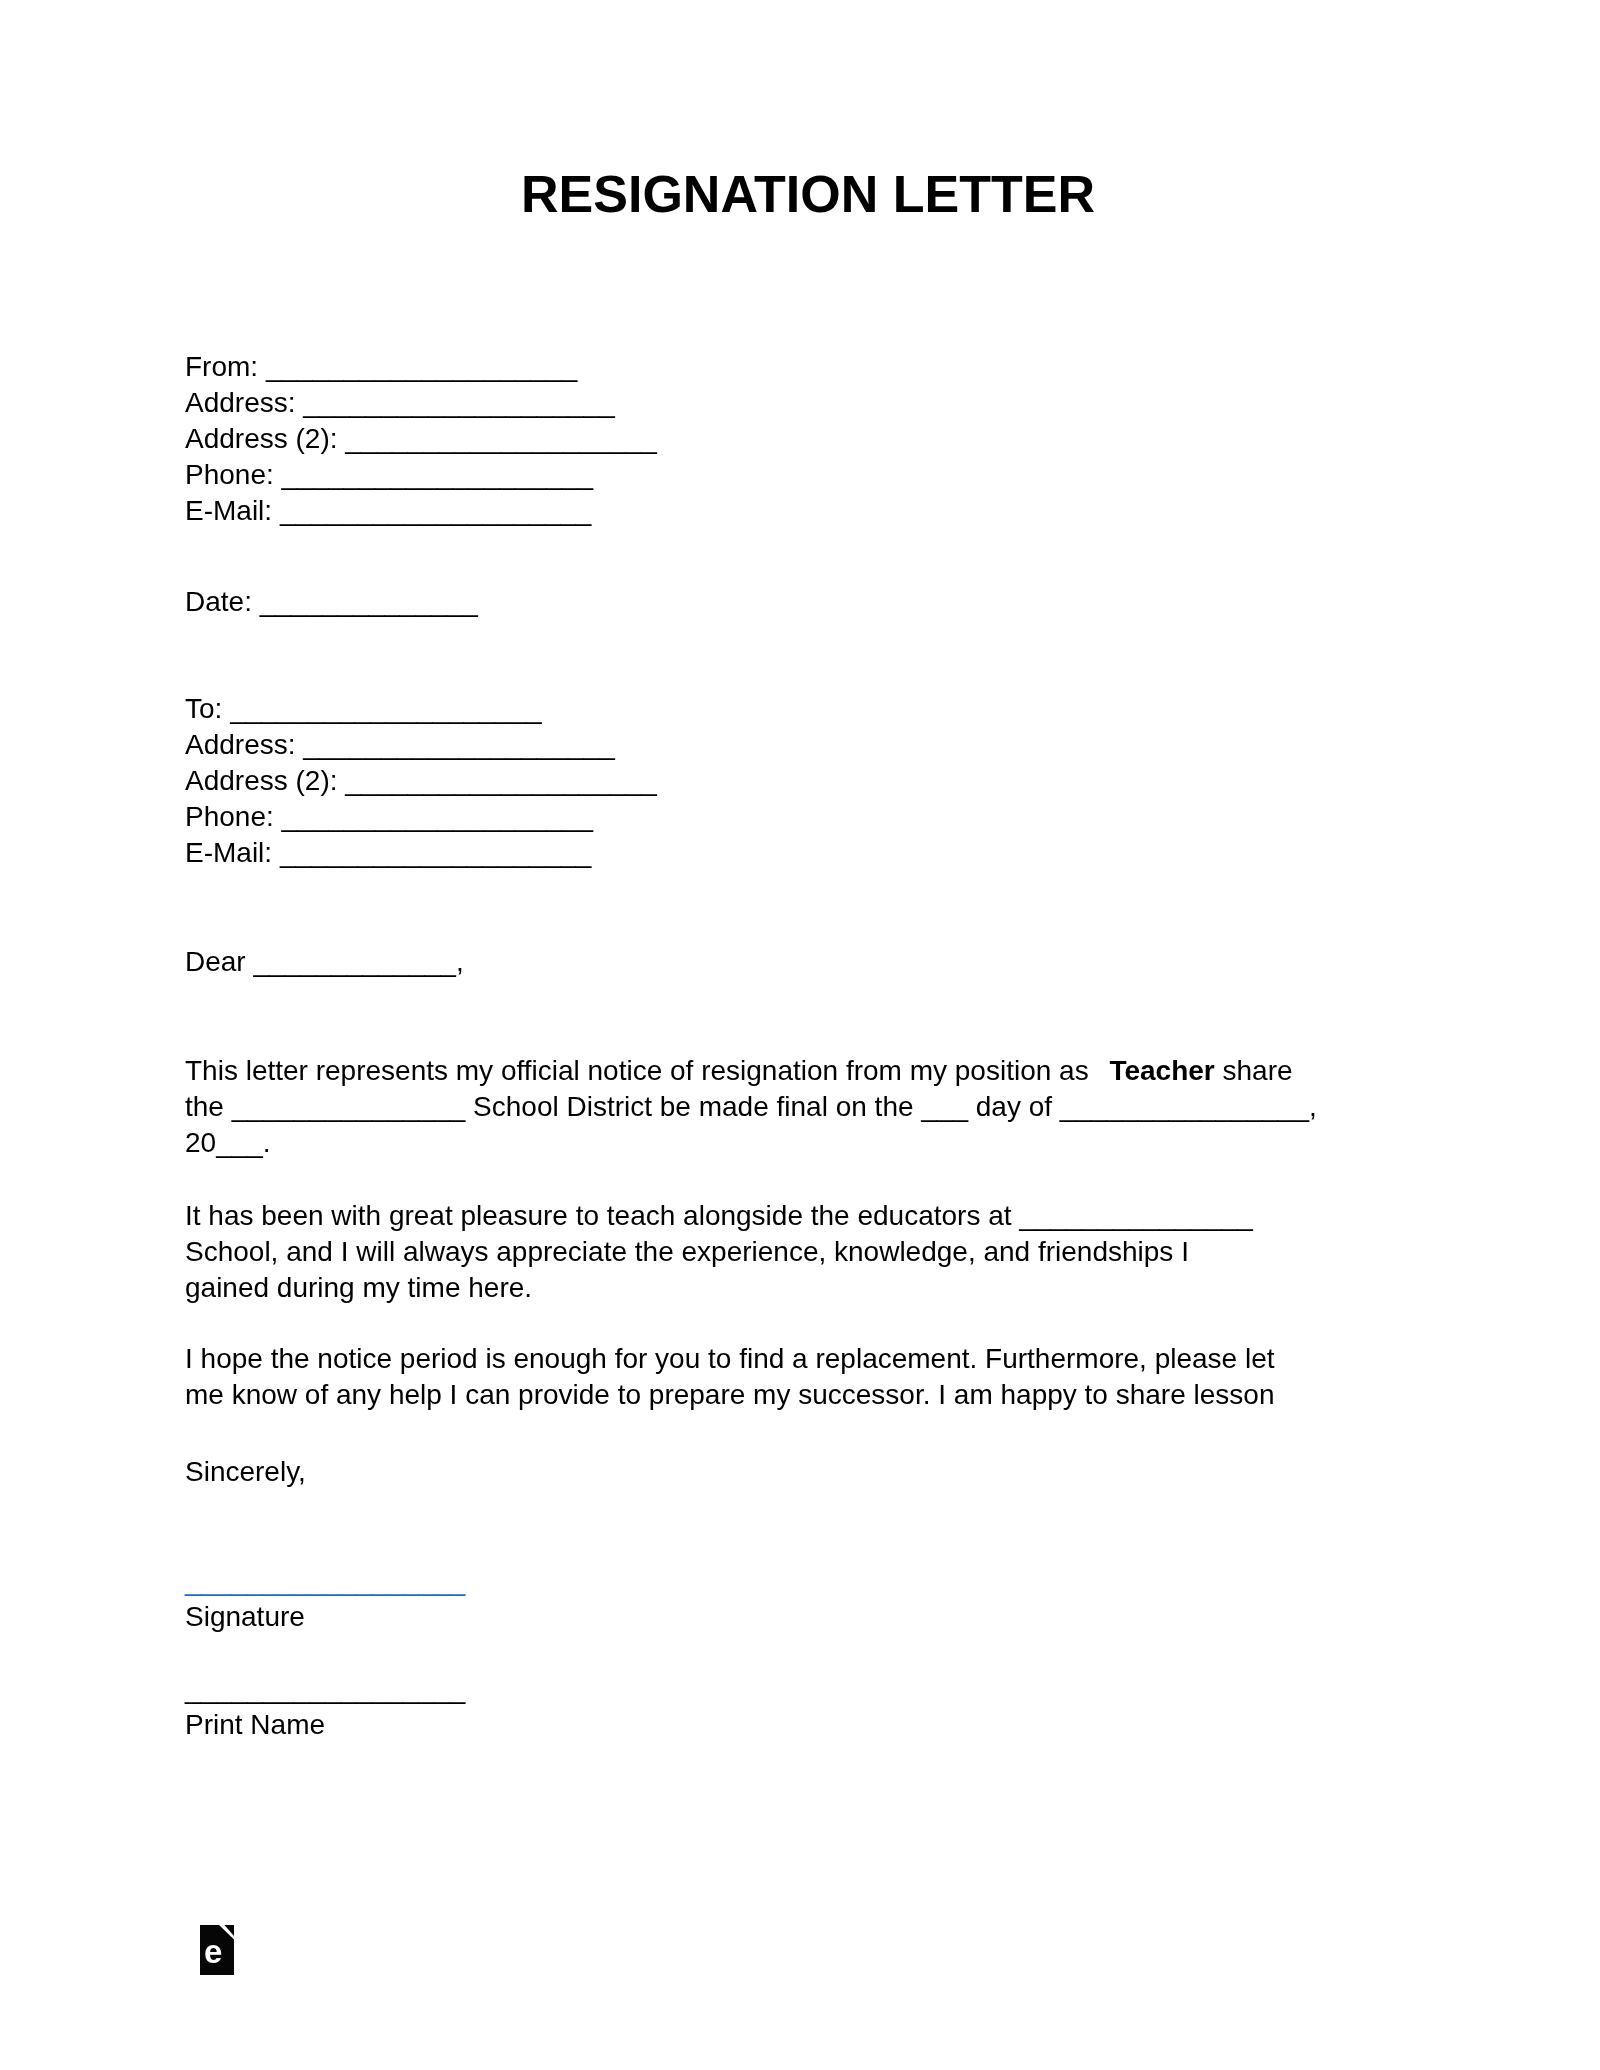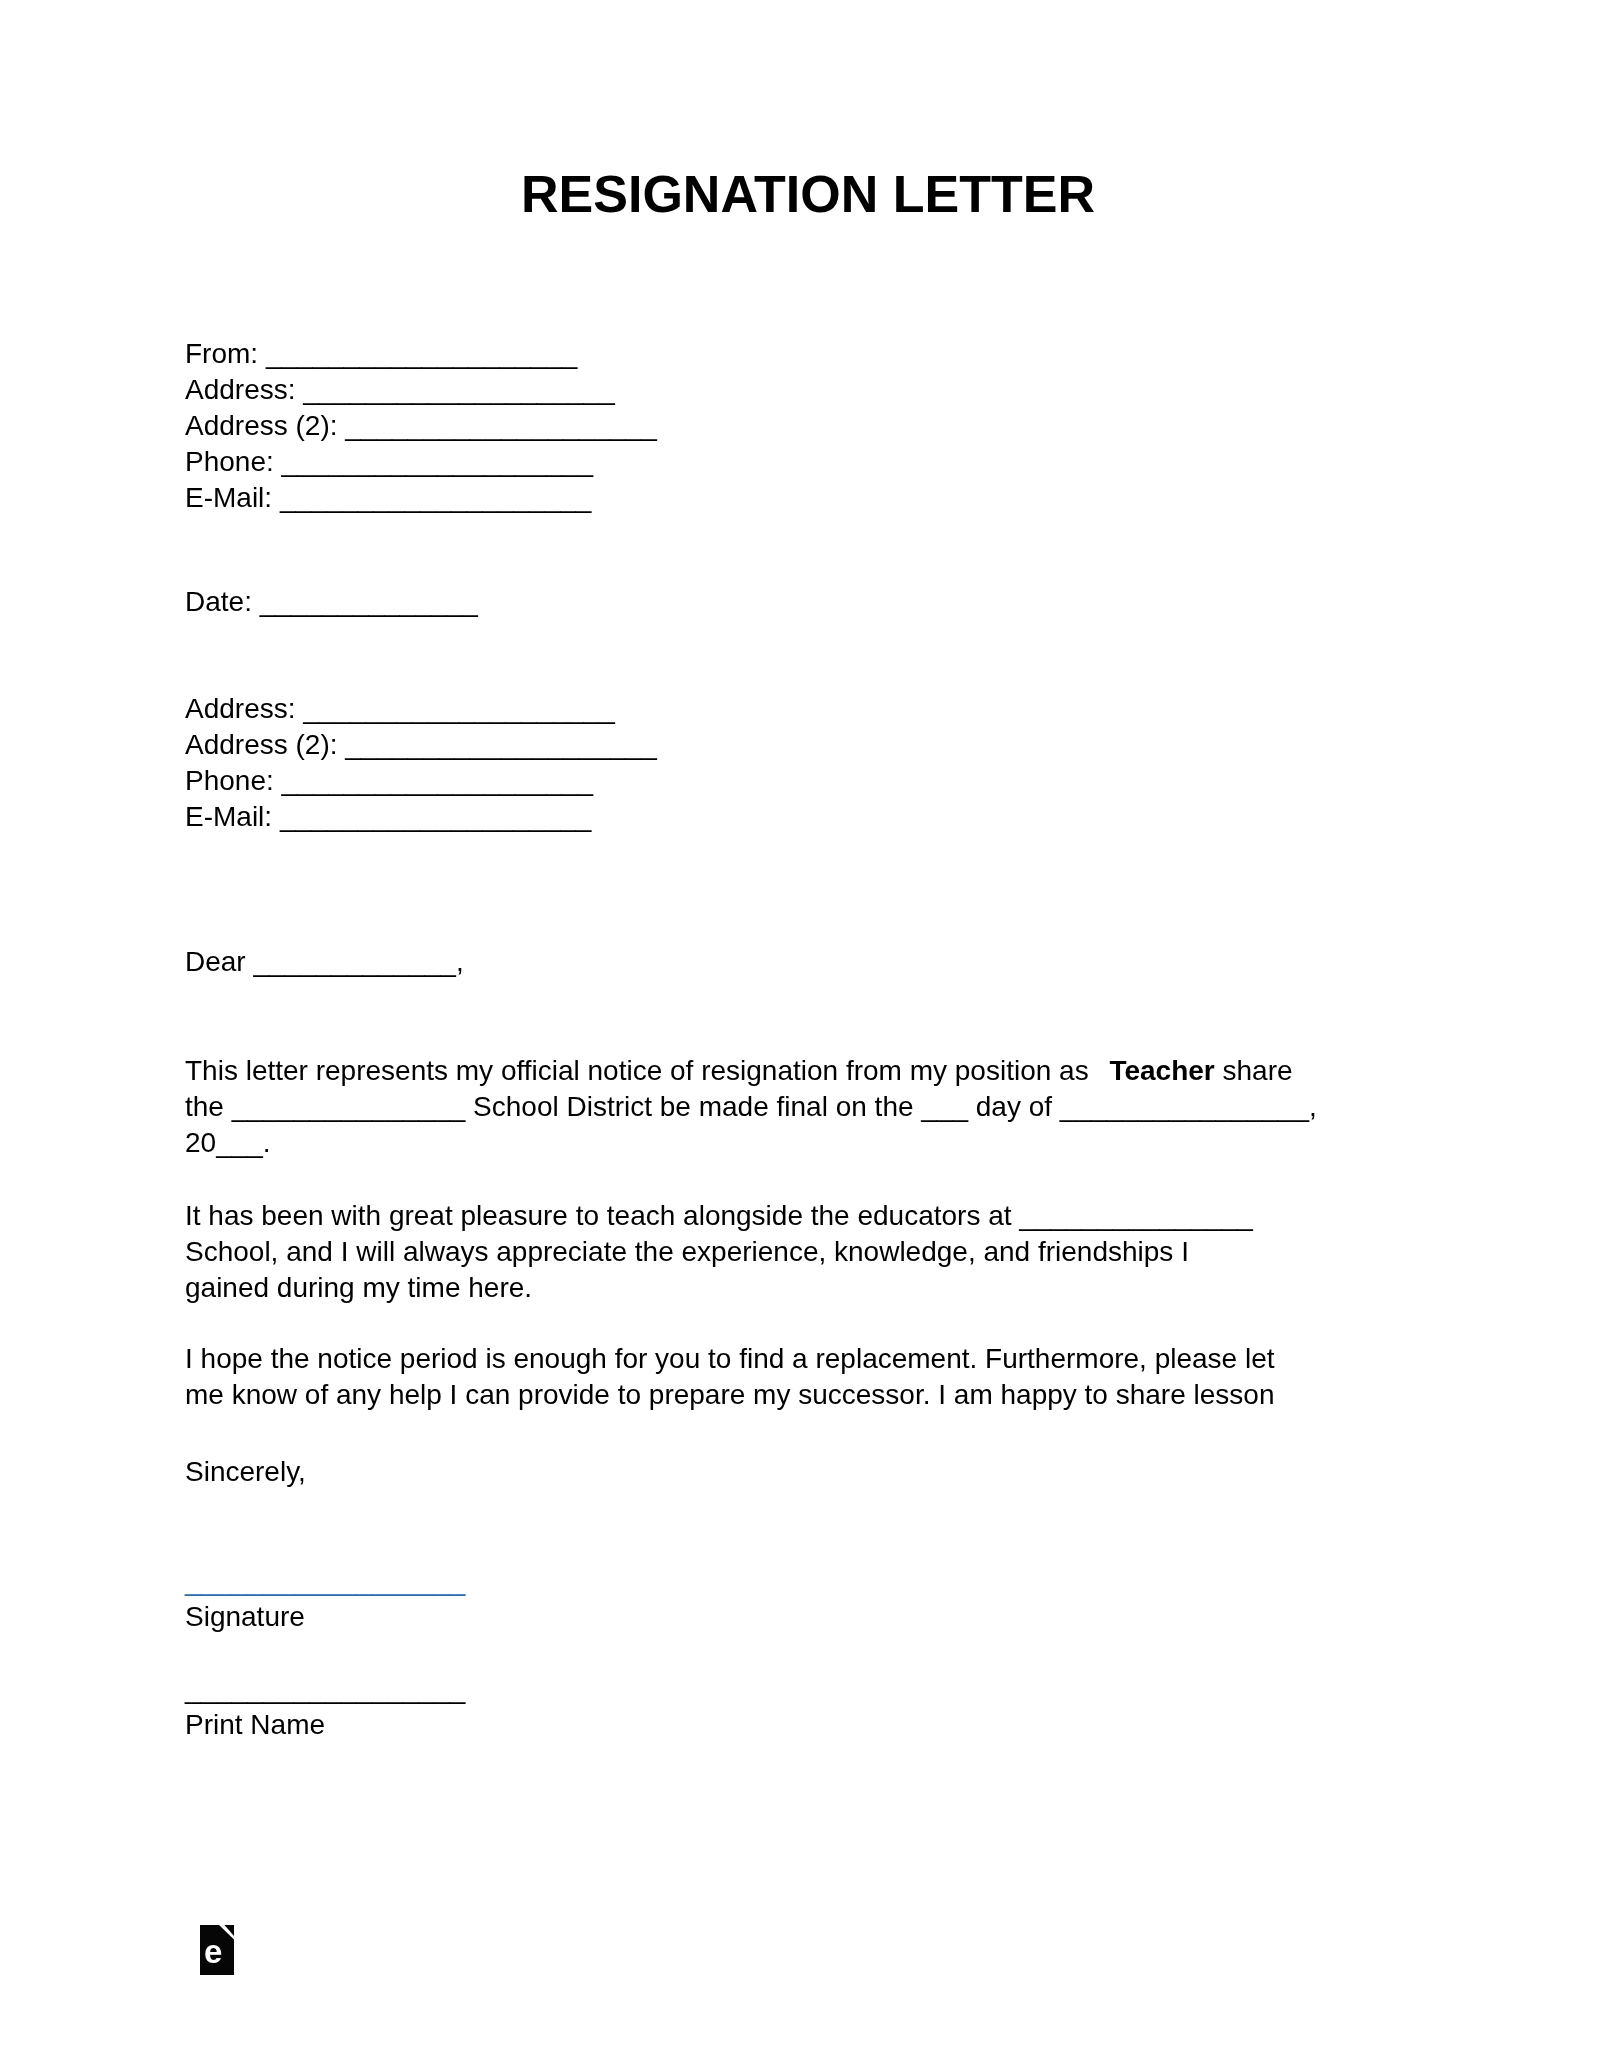--- a/index.html
+++ b/index.html
@@ -63,31 +63,32 @@
     font-weight:700;
   }
 </style>
 </head>
 <body>
 
 <div class="page">
 
   <h1 class="title">RESIGNATION LETTER</h1>
 
-  <div class="block" style="top:336px">
+  <div class="block" style="top:349px">
     <div class="line"><span>From:</span><span> ____________________</span></div>
     <div class="line"><span>Address:</span><span> ____________________</span></div>
     <div class="line"><span>Address (2):</span><span> ____________________</span></div>
     <div class="line"><span>Phone:</span><span> ____________________</span></div>
     <div class="line"><span>E-Mail:</span><span> ____________________</span></div>
   </div>
 
   <div class="block" style="top:584px"><span>Date:</span><span> ______________</span></div>
 
   <div class="block" style="top:691px">
+    <div class="line"><span>To:</span><span> ____________________</span></div>
     <div class="line"><span>Address:</span><span> ____________________</span></div>
     <div class="line"><span>Address (2):</span><span> ____________________</span></div>
     <div class="line"><span>Phone:</span><span> ____________________</span></div>
     <div class="line"><span>E-Mail:</span><span> ____________________</span></div>
   </div>
 
   <div class="block" style="top:944px">Dear _____________,</div>
 
   <div class="block" style="top:1053px"><span>This letter represents my official notice of resignation from my position as </span><strong>Teacher</strong><span> share</span><br><span>the _______________ School District be made final on the ___ day of ________________,</span><br><span>20___.</span></div>
 

